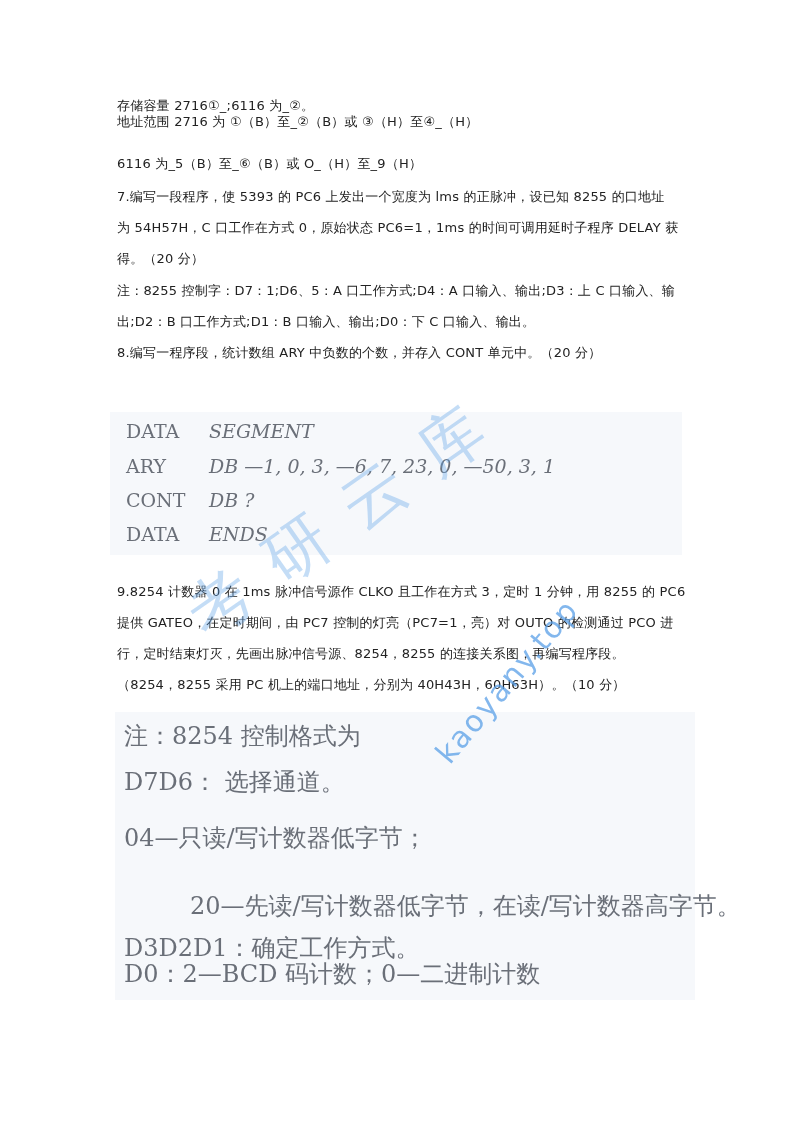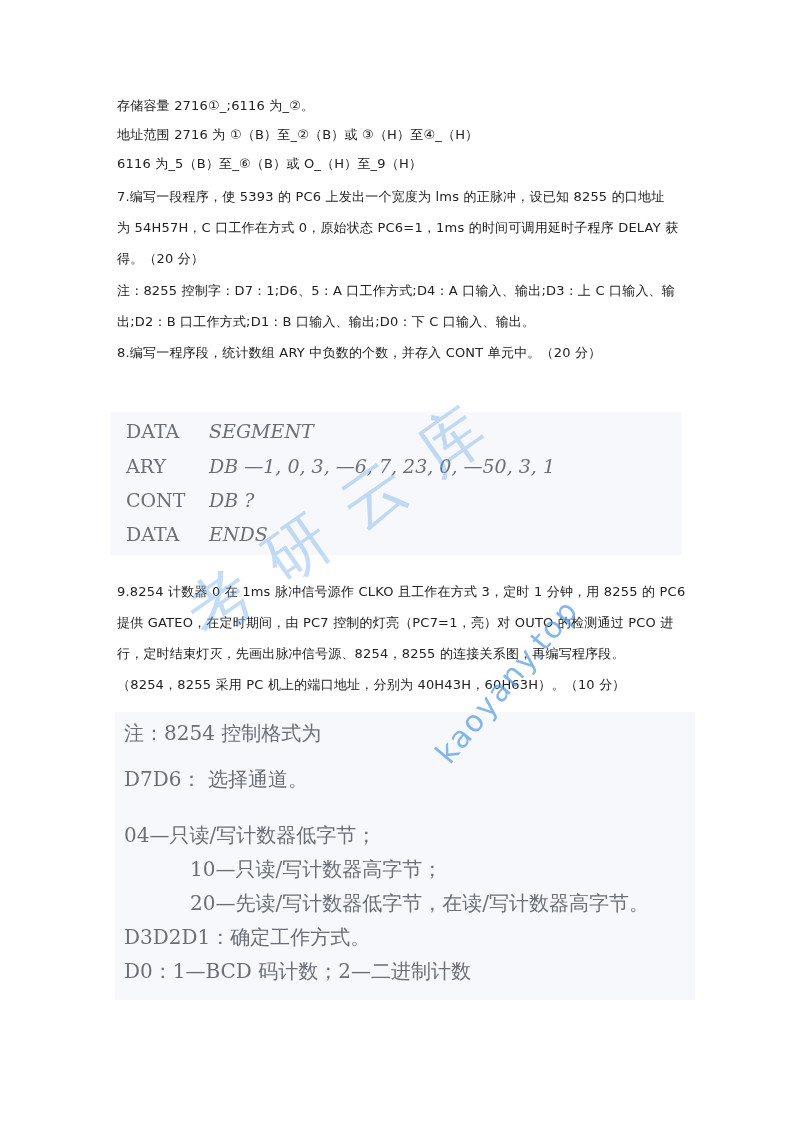--- a/index.html
+++ b/index.html
@@ -4,32 +4,32 @@
 <style>
   html, body { margin:0; padding:0; background:#ffffff; }
   body { width:794px; height:1123px; position:relative; overflow:hidden;
          font-family:"DejaVu Sans", sans-serif; color:#222; }
   .line { position:absolute; left:117px; font-size:13px; line-height:18px; white-space:nowrap; letter-spacing:0.2px; }
   .scan { position:absolute; background:#f6f8fb; }
   .scan .ln { position:absolute; font-family:"DejaVu Serif", serif; color:#6a6f78; white-space:nowrap; }
   .code .ln { font-size:19px; }
   .code .c1 { left:16px; }
   .code .c2 { left:99px;font-style:italic; }
-  .note .ln { font-size:20px; left:9px; }
+  .note .ln { font-size:24px; left:9px; }
   .wm { position:absolute; color:#5aa0e8; opacity:0.75; pointer-events:none; }
   .wm-url { font-size:30px; font-family:"DejaVu Sans", sans-serif; transform:rotate(-50deg); transform-origin:left bottom; left:455px; top:735px; letter-spacing:2px; }
   .wm-cn { font-size:64px; font-family:"DejaVu Serif", serif; transform:rotate(-35deg); left:160px; top:470px; letter-spacing:30px; opacity:0.35; }
 </style>
 </head>
 <body>
 
 <div>
 
   <div class="line" style="top:97px">存储容量  2716①_;6116 为_②。</div>
-  <div class="line" style="top:126px">地址范围  2716 为 ①（B）至_②（B）或 ③（H）至④_（H）</div>
+  <div class="line" style="top:113px">地址范围  2716 为 ①（B）至_②（B）或 ③（H）至④_（H）</div>
   <div class="line" style="top:155px">6116 为_5（B）至_⑥（B）或 O_（H）至_9（H）</div>
   <div class="line" style="top:188px">7.编写一段程序，使 5393 的 PC6 上发出一个宽度为 lms 的正脉冲，设已知 8255    的口地址</div>
   <div class="line" style="top:219px">为 54H57H，C 口工作在方式 0，原始状态   PC6=1，1ms 的时间可调用延时子程序 DELAY 获</div>
   <div class="line" style="top:250px">得。（20 分）</div>
   <div class="line" style="top:282px">注：8255 控制字：D7：1;D6、5：A 口工作方式;D4：A 口输入、输出;D3：上 C  口输入、输</div>
   <div class="line" style="top:313px">出;D2：B 口工作方式;D1：B 口输入、输出;D0：下 C 口输入、输出。</div>
   <div class="line" style="top:344px">8.编写一程序段，统计数组 ARY 中负数的个数，并存入 CONT 单元中。（20 分）</div>
 
   <div class="scan code" style="left:110px; top:412px; width:572px; height:143px;">
     <span class="ln c1" style="top:8px">DATA</span>
@@ -44,22 +44,21 @@
 
   <div class="line" style="top:583px">9.8254 计数器 0 在 1ms  脉冲信号源作 CLKO 且工作在方式 3，定时 1 分钟，用 8255 的 PC6</div>
   <div class="line" style="top:614px">提供 GATEO，在定时期间，由 PC7 控制的灯亮（PC7=1，亮）对 OUTO   的检测通过 PCO 进</div>
   <div class="line" style="top:645px">行，定时结束灯灭，先画出脉冲信号源、8254，8255 的连接关系图，再编写程序段。</div>
   <div class="line" style="top:676px">（8254，8255 采用 PC 机上的端口地址，分别为 40H43H，60H63H）。（10 分）</div>
 
   <div class="scan note" style="left:115px; top:712px; width:580px; height:288px;">
     <span class="ln" style="top:8px">注：8254 控制格式为</span>
     <span class="ln" style="top:54px">D7D6：  选择通道。</span>
     <span class="ln" style="top:110px">04—只读/写计数器低字节；</span>
-    <span class="ln" style="top:144px; left:75px">10—只读/写计数器高字节；</span>
     <span class="ln" style="top:178px; left:75px">20—先读/写计数器低字节，在读/写计数器高字节。</span>
-    <span class="ln" style="top:212px">D3D2D1：确定工作方式。</span>
-    <span class="ln" style="top:246px">D0：1—BCD 码计数；2—二进制计数</span>
+    <span class="ln" style="top:220px">D3D2D1：确定工作方式。</span>
+    <span class="ln" style="top:246px">D0：2—BCD 码计数；0—二进制计数</span>
   </div>
 
   <div class="wm wm-cn">考研云库</div>
   <div class="wm wm-url">kaoyany.top</div>
 
 </div>
 
 </body></html>

